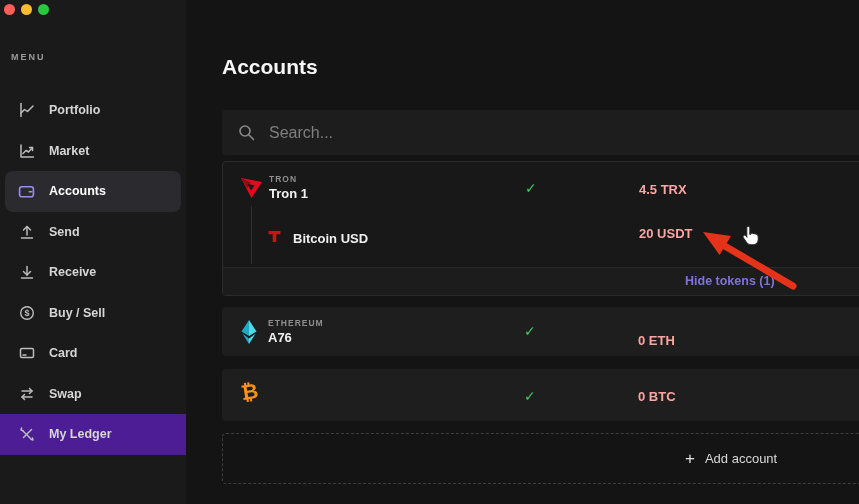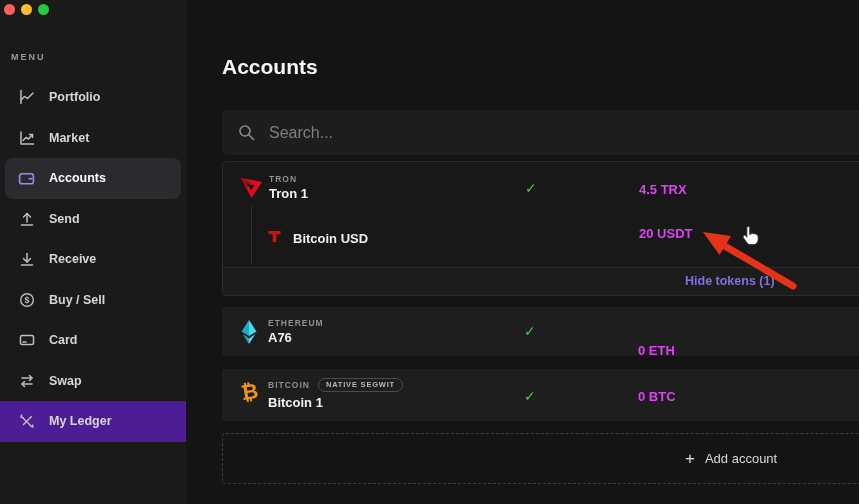--- a/index.html
+++ b/index.html
@@ -12,21 +12,21 @@
   }
   
   #sidebar{position:absolute;left:0;top:0;width:186px;height:504px;background:#1a1a1b;}
   .traffic{position:absolute;top:4px;left:4px;display:flex;gap:6px;}
   .traffic span{width:11px;height:11px;border-radius:50%;display:block;}
   .tl-red{background:var(--traffic-red);}
   .tl-yellow{background:var(--traffic-yellow);}
   .tl-green{background:var(--traffic-green);}
   .menu-label{position:absolute;left:11px;top:52px;font-size:9px;font-weight:700;
     letter-spacing:2px;color:#9b9b9b;}
-  .nav{position:absolute;left:0;top:77px;width:186px;display:flex;flex-direction:column;}
+  .nav{position:absolute;left:0;top:90px;width:186px;display:flex;flex-direction:column;}
   .nav-item{height:40.5px;display:flex;align-items:center;gap:14px;padding-left:18px;
     color:#d6d6d6;font-size:12.5px;font-weight:700;cursor:pointer;}
   .nav-item .nicon{width:17px;height:17px;display:flex;align-items:center;justify-content:center;color:#bdbdbd;flex:0 0 17px;}
   .nav-item.selected{background:#2b2b2f;border-radius:8px;margin:0 5px;padding-left:13px;color:#ffffff;}
   .nav-item.selected .nicon{color:#9a8cf0;}
   .nav-item.hovered{background:#4c1d95;}
   .nicon svg{display:block;}
   
   .page-title{position:absolute;left:222px;top:55px;font-size:21px;font-weight:700;color:#f6f6f6;}
   .searchbar{position:absolute;left:222px;top:110px;width:645px;height:45px;background:#1d1d1d;
@@ -36,21 +36,21 @@
   .searchbar input::placeholder{color:#7f7f7f;}
   .card{position:absolute;left:222px;width:645px;background:#1e1e1e;border-radius:4px;}
   #card-tron{top:161px;height:135px;background:#181818;border:1px solid #2b2b2b;}
   #card-eth{top:307px;height:49px;}
   #card-btc{top:369px;height:52px;}
   .crypto-icon{position:absolute;left:16px;}
   .acct-labels{position:absolute;left:46px;}
   .cur-label{font-size:8.5px;font-weight:700;letter-spacing:1px;color:#8f8f8f;}
   .acct-name{font-size:13px;font-weight:700;color:#f2f2f2;margin-top:2px;}
   .check{position:absolute;left:302px;color:var(--success-green);font-size:14px;font-weight:700;}
-  .value{position:absolute;left:416px;font-size:13px;font-weight:600;color:#d946ef;}
+  .value{position:absolute;left:416px;font-size:13px;font-weight:600;color:#fca5a5;}
   .token-line{position:absolute;left:28px;top:44px;width:1px;height:58px;background:#2e2e2e;}
   .token-icon{position:absolute;left:44px;top:67px;}
   .token-name{position:absolute;left:70px;top:69px;font-size:13px;font-weight:700;color:#efefef;}
   .tron-footer{position:absolute;left:0;right:0;bottom:0;height:28px;background:#1c1c1c;
     border-top:1px solid #292929;border-radius:0 0 4px 4px;}
   .hide-tokens{position:absolute;left:462px;top:6px;display:flex;align-items:center;gap:6px;
     color:var(--accent-purple);font-size:12.5px;font-weight:700;cursor:pointer;}
   .badge{display:inline-block;border:1px solid #4b4b4b;border-radius:9px;padding:1px 7px 2px;
     font-size:7.5px;font-weight:700;letter-spacing:0.8px;color:#b8b8b8;margin-left:8px;
     position:relative;top:-1px;}
@@ -237,33 +237,27 @@
         <polygon points="9,1 16.5,12.5 9,17" fill="var(--ethereum-teal-light)"></polygon>
         <polygon points="9,19.5 2.5,14.8 9,25" fill="var(--ethereum-teal-dark)"></polygon>
         <polygon points="9,19.5 15.5,14.8 9,25" fill="var(--ethereum-teal-light)"></polygon>
       </svg>
     </span>
     <div class="acct-labels" style="top:11px;">
       <div class="cur-label">ETHEREUM</div>
       <div class="acct-name">A76</div>
     </div>
     <span class="check" style="top:16px;">✓</span>
-    <span class="value" style="top:36px;">0 ETH</span>
+    <span class="value" style="top:26px;">0 ETH</span>
   </div>
 
   <div class="card" id="card-btc">
     <span class="crypto-icon" style="top:11px;left:19px;">
       <span class="btc-glyph">₿</span>
     </span>
-    <div class="acct-labels" style="top:10px;">
-      <div class="cur-label">
-        <span>BITCOIN</span><span class="badge">NATIVE SEGWIT</span>
-      </div>
-      <div class="acct-name">Bitcoin 1</div>
-    </div>
     <span class="check" style="top:19px;">✓</span>
     <span class="value" style="top:20px;">0 BTC</span>
   </div>
 
   <div id="add-account">
     <div class="add-inner">
       <span class="plus-glyph">+</span>
       <span>Add account</span>
     </div>
   </div>

